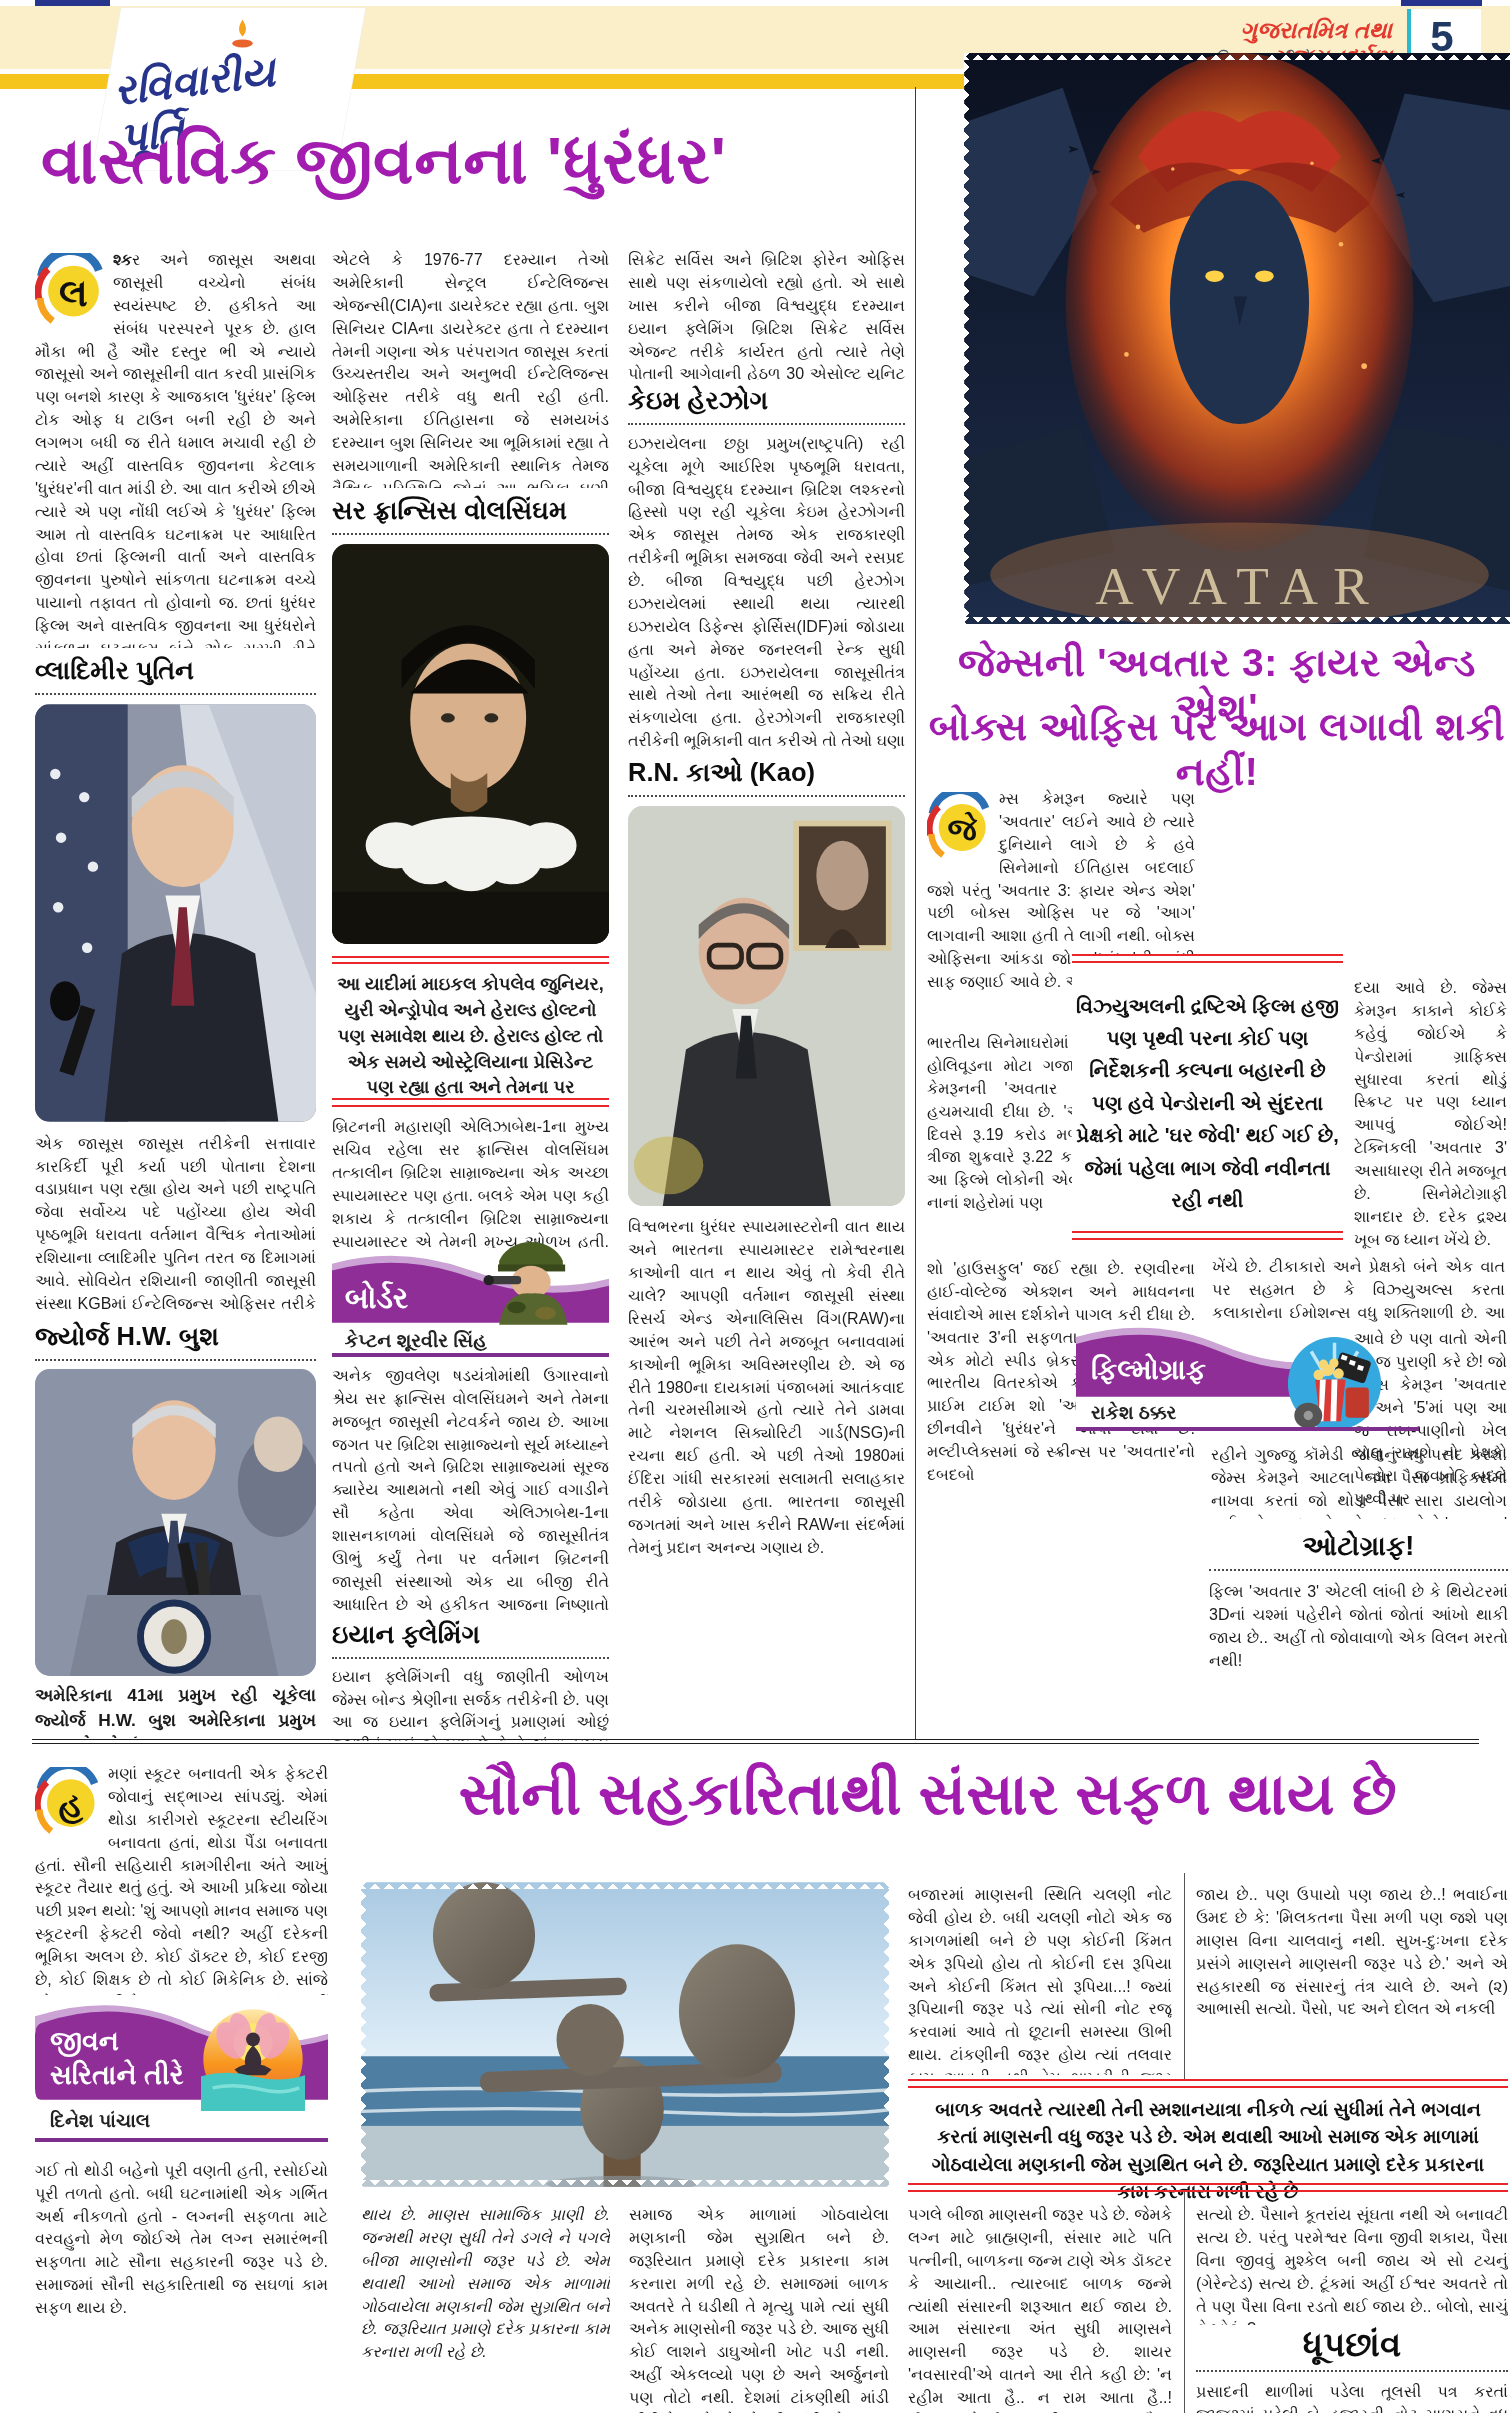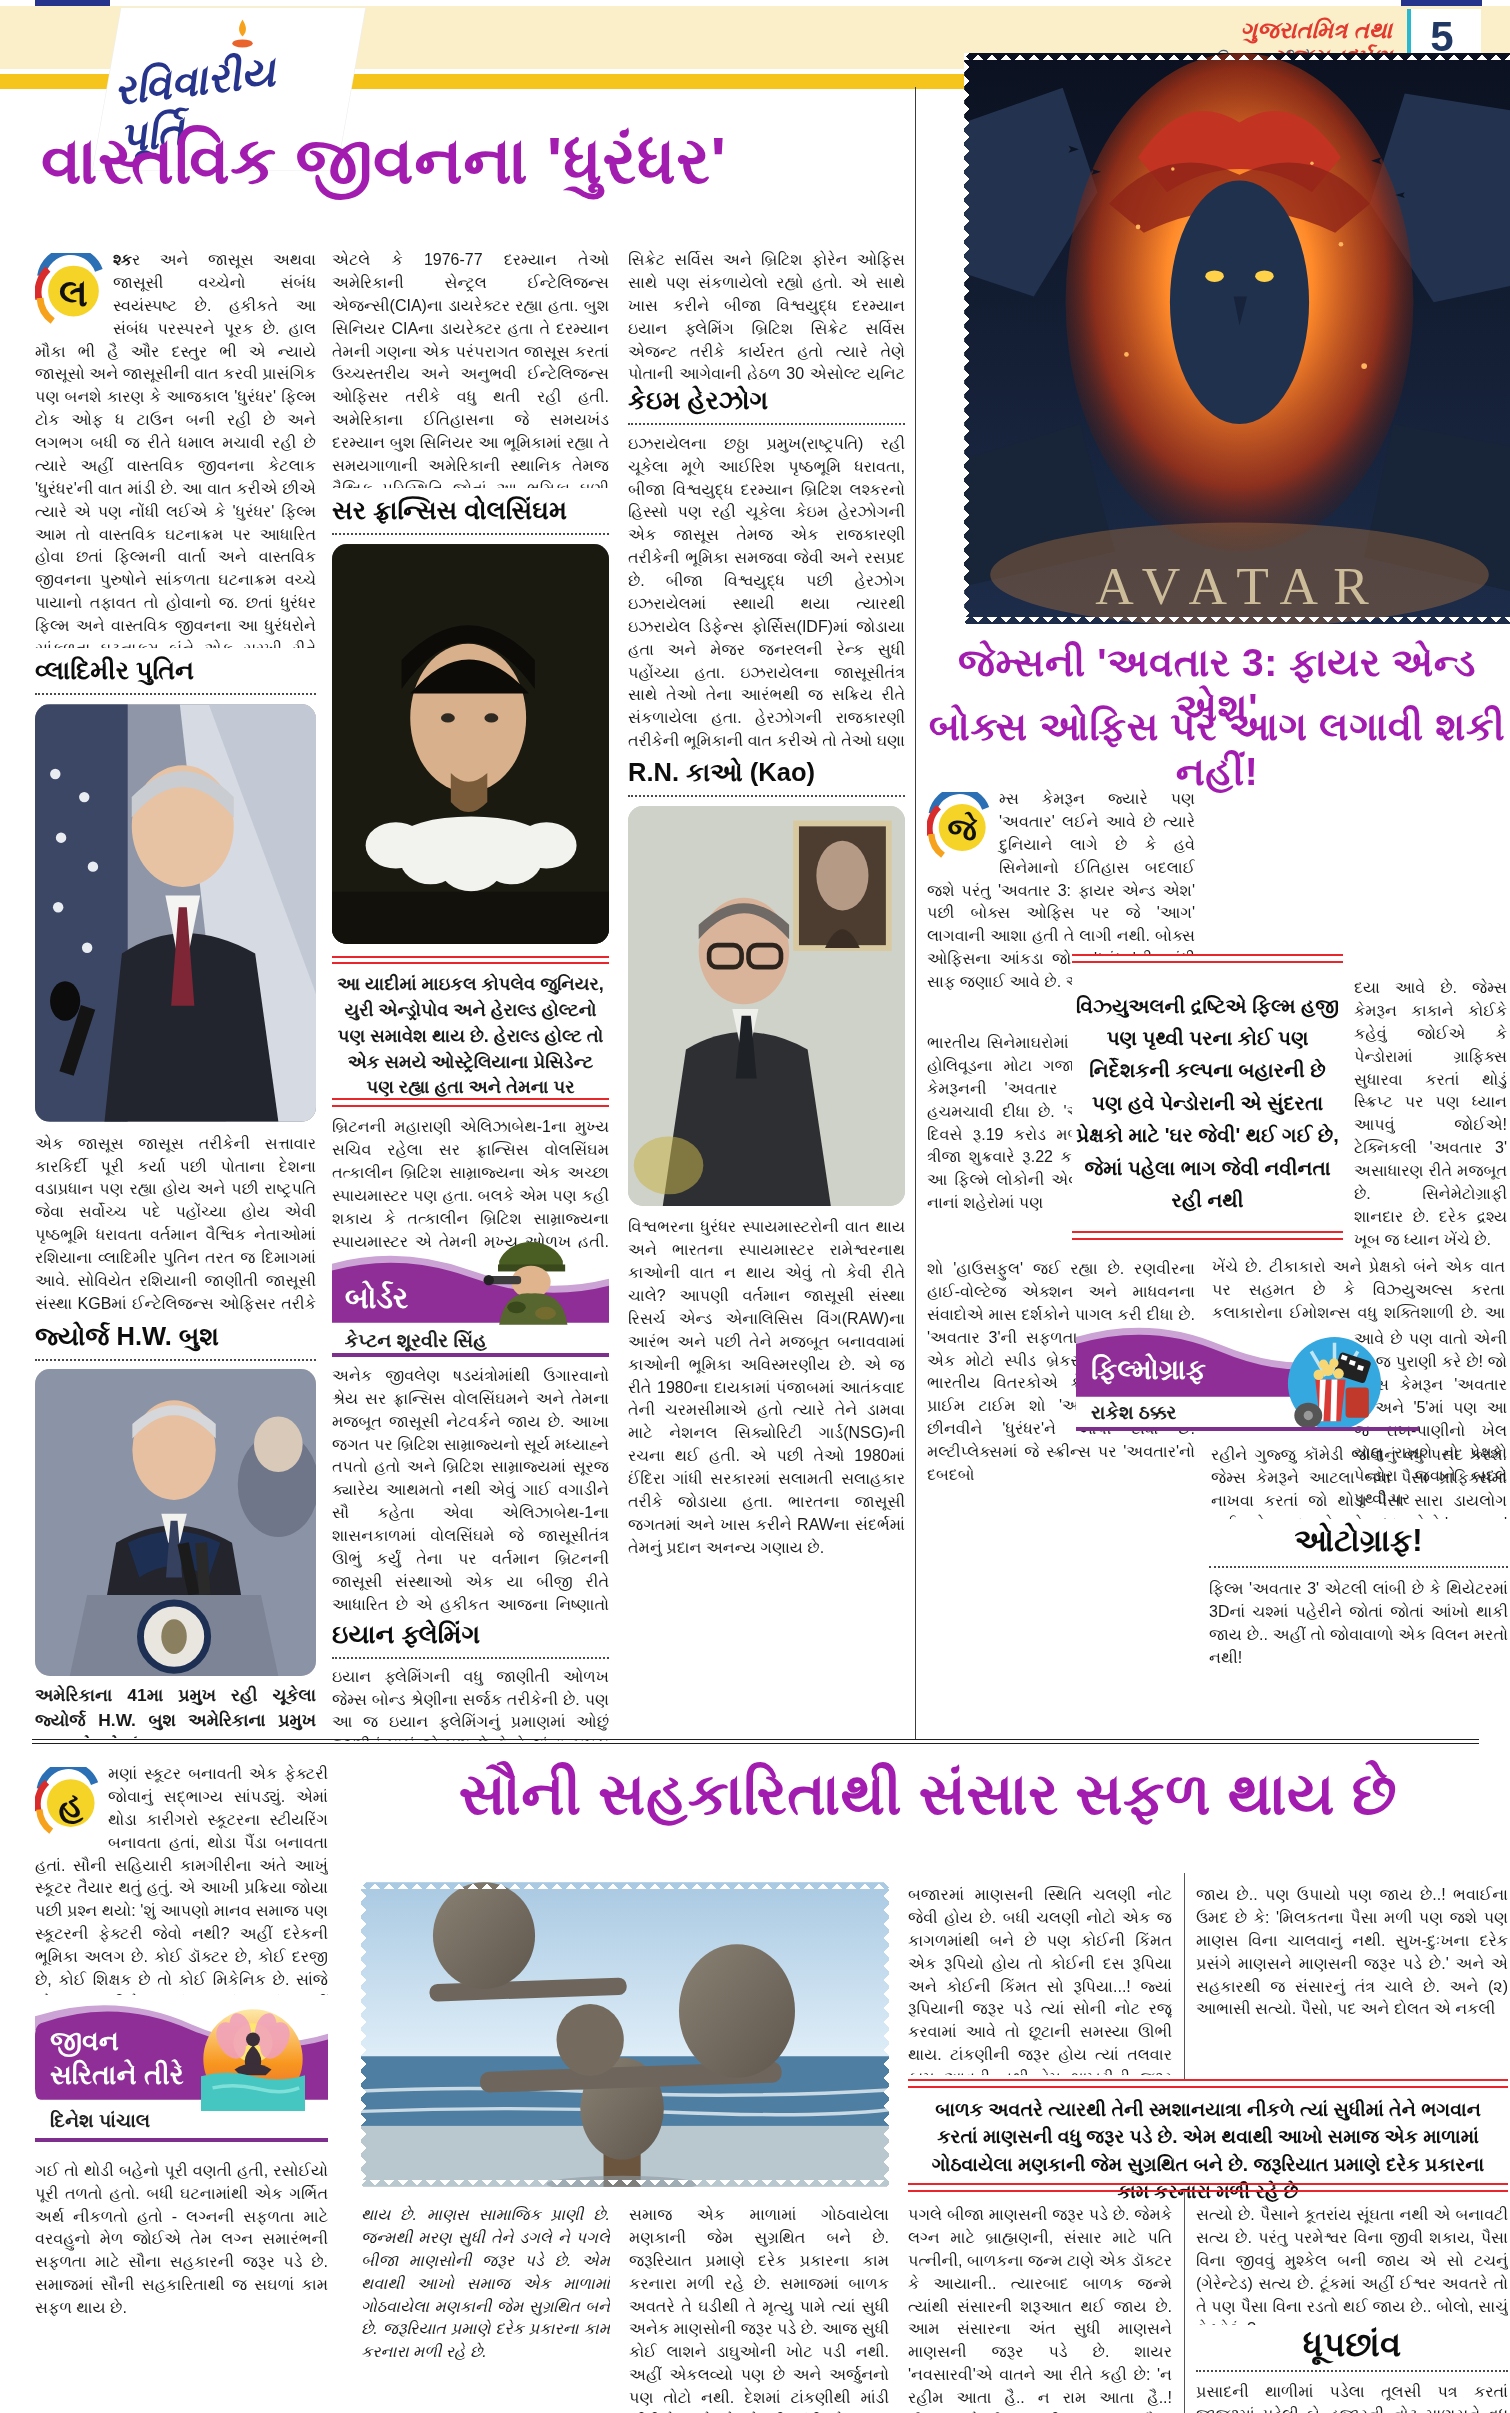--- a/index.html
+++ b/index.html
@@ -335,21 +335,21 @@
           <circle cx="40" cy="140" r="8" fill="#999"></circle>
       </svg>
     </span>
     <div class="banner-author" style="position:absolute;left:15px;top:78px;">રાકેશ ઠક્કર</div>
     <div class="purple-rule" style="position:absolute;left:0;right:-70px;top:103px;"></div>
   </div>
 
   <div class="abs para" style="left:1211px;top:1444px;width:296px;height:75px;z-index:1;">રહીને ગુજ્જુ કૉમેડી જોવાનું વધુ પસંદ કરશે. જેમ્સ કેમરૂને આટલા બધા પૈસા ગ્રાફિક્સમાં નાખવા કરતાં જો થોડા પૈસા સારા ડાયલોગ રાઈટરને આપ્યા હોત તો કદાચ લોકો 'વાહ-વાહ' કરતા ઘરે ગયા હોત 'થાકી ગયા' કહીને નહીં!</div>
 
   <div class="abs" style="left:1209px;top:1523px;width:299px;height:215px;background:#fff;z-index:2;">
-    <div class="subhead center" style="font-size:31px;">ઓટોગ્રાફ!</div>
+    <div class="subhead center" style="font-size:27px;margin-top:8px;">ઓટોગ્રાફ!</div>
     <div class="dotrule"></div>
     <div class="para" style="margin-top:10.4px;height:145px;">ફિલ્મ 'અવતાર 3' એટલી લાંબી છે કે થિયેટરમાં 3Dનાં ચશ્માં પહેરીને જોતાં જોતાં આંખો થાકી જાય છે.. અહીં તો જોવાવાળો એક વિલન મરતો નથી!</div>
   </div>
 
   <div class="abs hdivider" style="left:32px;top:1739px;width:1447px;"></div>
 
   <div class="abs headline-xl center" style="left:348px;top:1760px;width:1160px;font-size:58px;">સૌની સહકારિતાથી સંસાર સફળ થાય છે</div>
 
   <div class="abs" style="left:35px;top:1763px;width:293px;">
     <div class="para" style="height:232px;">

